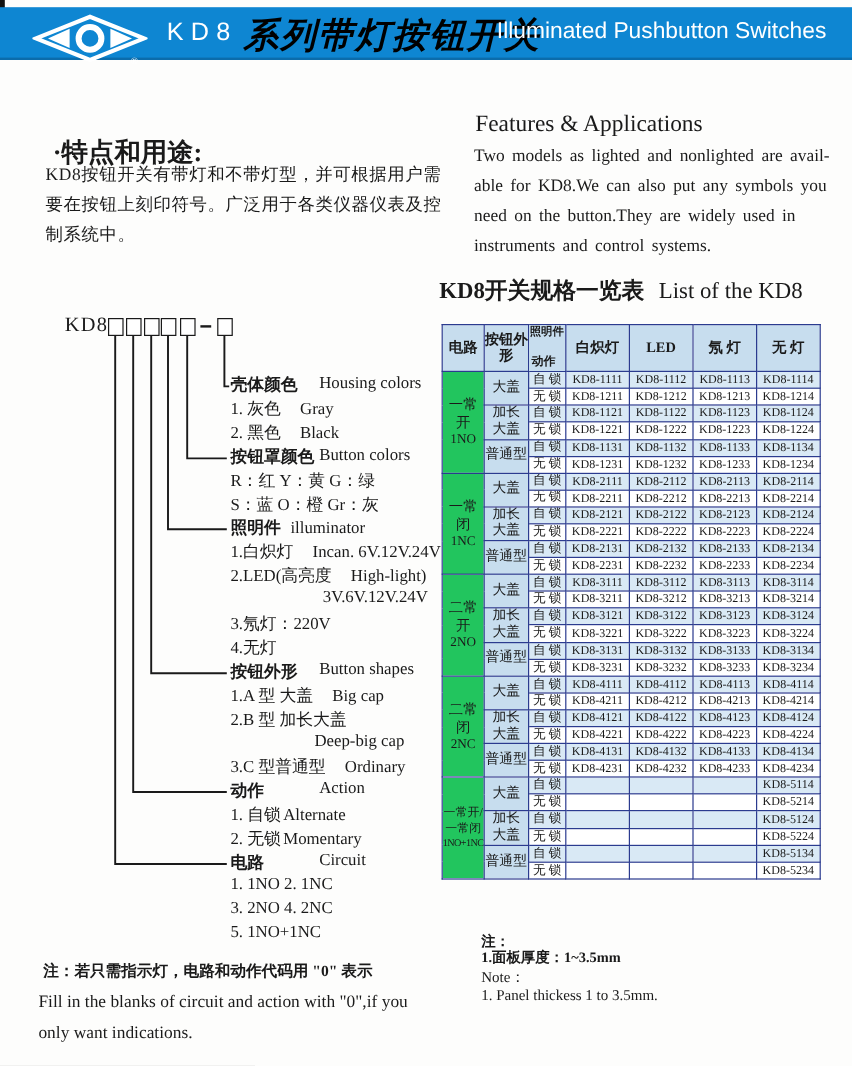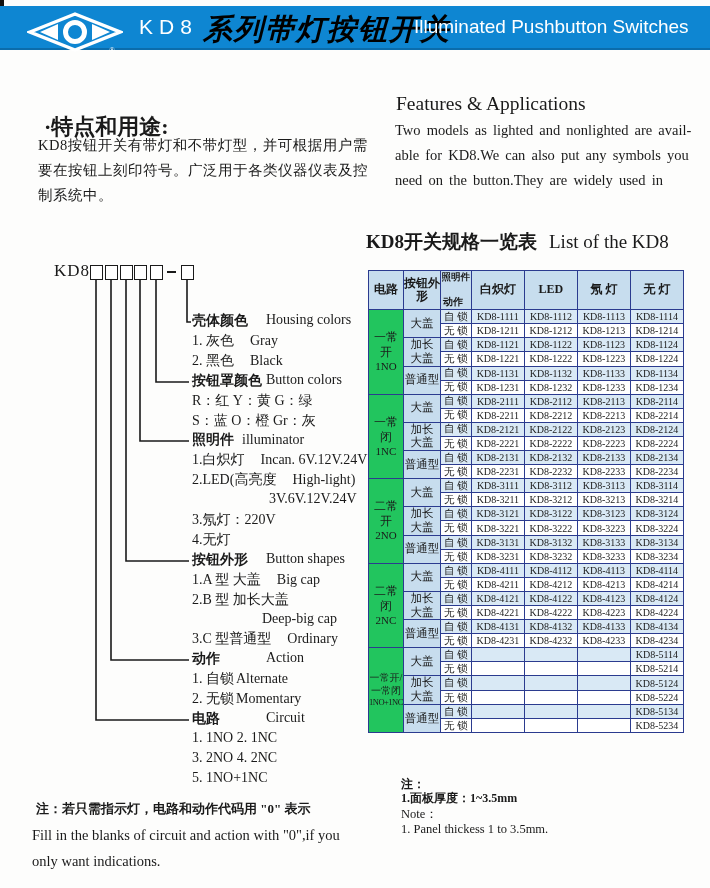--- a/index.html
+++ b/index.html
@@ -147,20 +147,21 @@
     </div>
 
   <div class="abs noteL-zh">注：若只需指示灯，电路和动作代码用 "0" 表示</div>
   <div class="abs noteL-en" style="top:827px;">Fill in the blanks of circuit and action with "0",if you</div>
   <div class="abs noteL-en" style="top:853px;">only want indications.</div>
 
   <div class="abs feat-head">Features &amp; Applications</div>
   <div class="abs en-line" style="top:122px;">Two models as lighted and nonlighted are avail-</div>
   <div class="abs en-line" style="top:147px;">able for KD8.We can also put any symbols you</div>
   <div class="abs en-line" style="top:172px;">need on the button.They are widely used in</div>
+  <div class="abs en-line" style="top:197px;">instruments and control systems.</div>
 
   <div class="abs list-head">
     <span class="b">KD8开关规格一览表</span><span>List of the KD8</span>
   </div>
 
   <div id="spec-table">
       <table>
         <colgroup>
           <col style="width: 32px;">
           <col style="width: 37px;">

